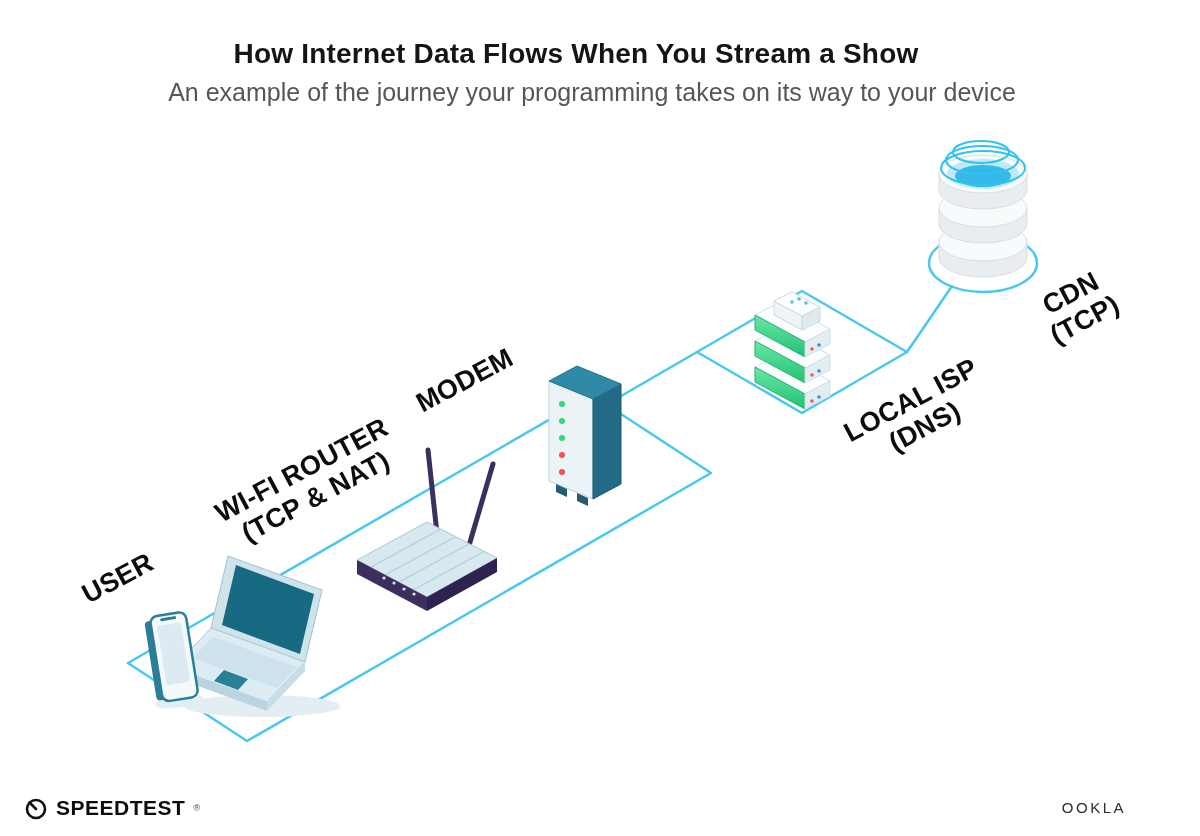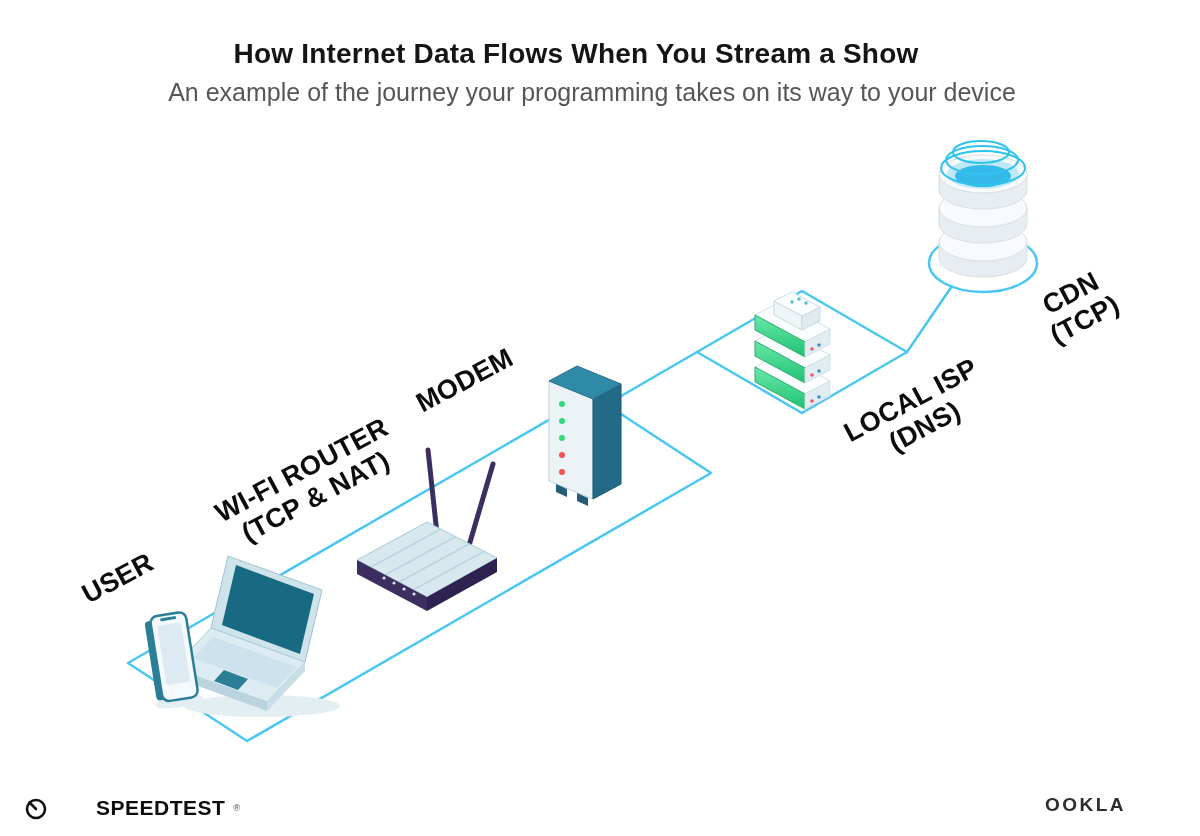--- a/index.html
+++ b/index.html
@@ -21,25 +21,25 @@
   .iso-label {
     position:absolute; transform:translate(-50%,-50%) rotate(-28deg);
     font-weight:700; font-size:27px; line-height:1.1; color:#0c0c0c;
     text-align:center; white-space:nowrap; letter-spacing:0.3px;
   }
 
   .footer-left {
     position:absolute; left:24px; bottom:16px;
     display:flex; align-items:center; gap:8px;
   }
-  .st-text { font-size:21px; font-weight:700; letter-spacing:0.5px; color:#0c0c0c;margin-left:40px; }
+  .st-text { font-size:21px; font-weight:700; letter-spacing:0.5px; color:#0c0c0c; }
   .st-tm { font-size:9px; color:#444; vertical-align:super; }
   .footer-right {
     position:absolute; right:26px; bottom:20px;
-    font-size:19px; font-weight:700; letter-spacing:2.5px; color:#2d2d2d;
+    font-size:15px; font-weight:400; letter-spacing:2.5px; color:#2d2d2d;
   }
 </style>
 </head>
 <body>
 
 <div class="canvas">
 
   <div class="title">How Internet Data Flows When You Stream a Show</div>
   <div class="subtitle">An example of the journey your programming takes on its way to your device</div>
 

